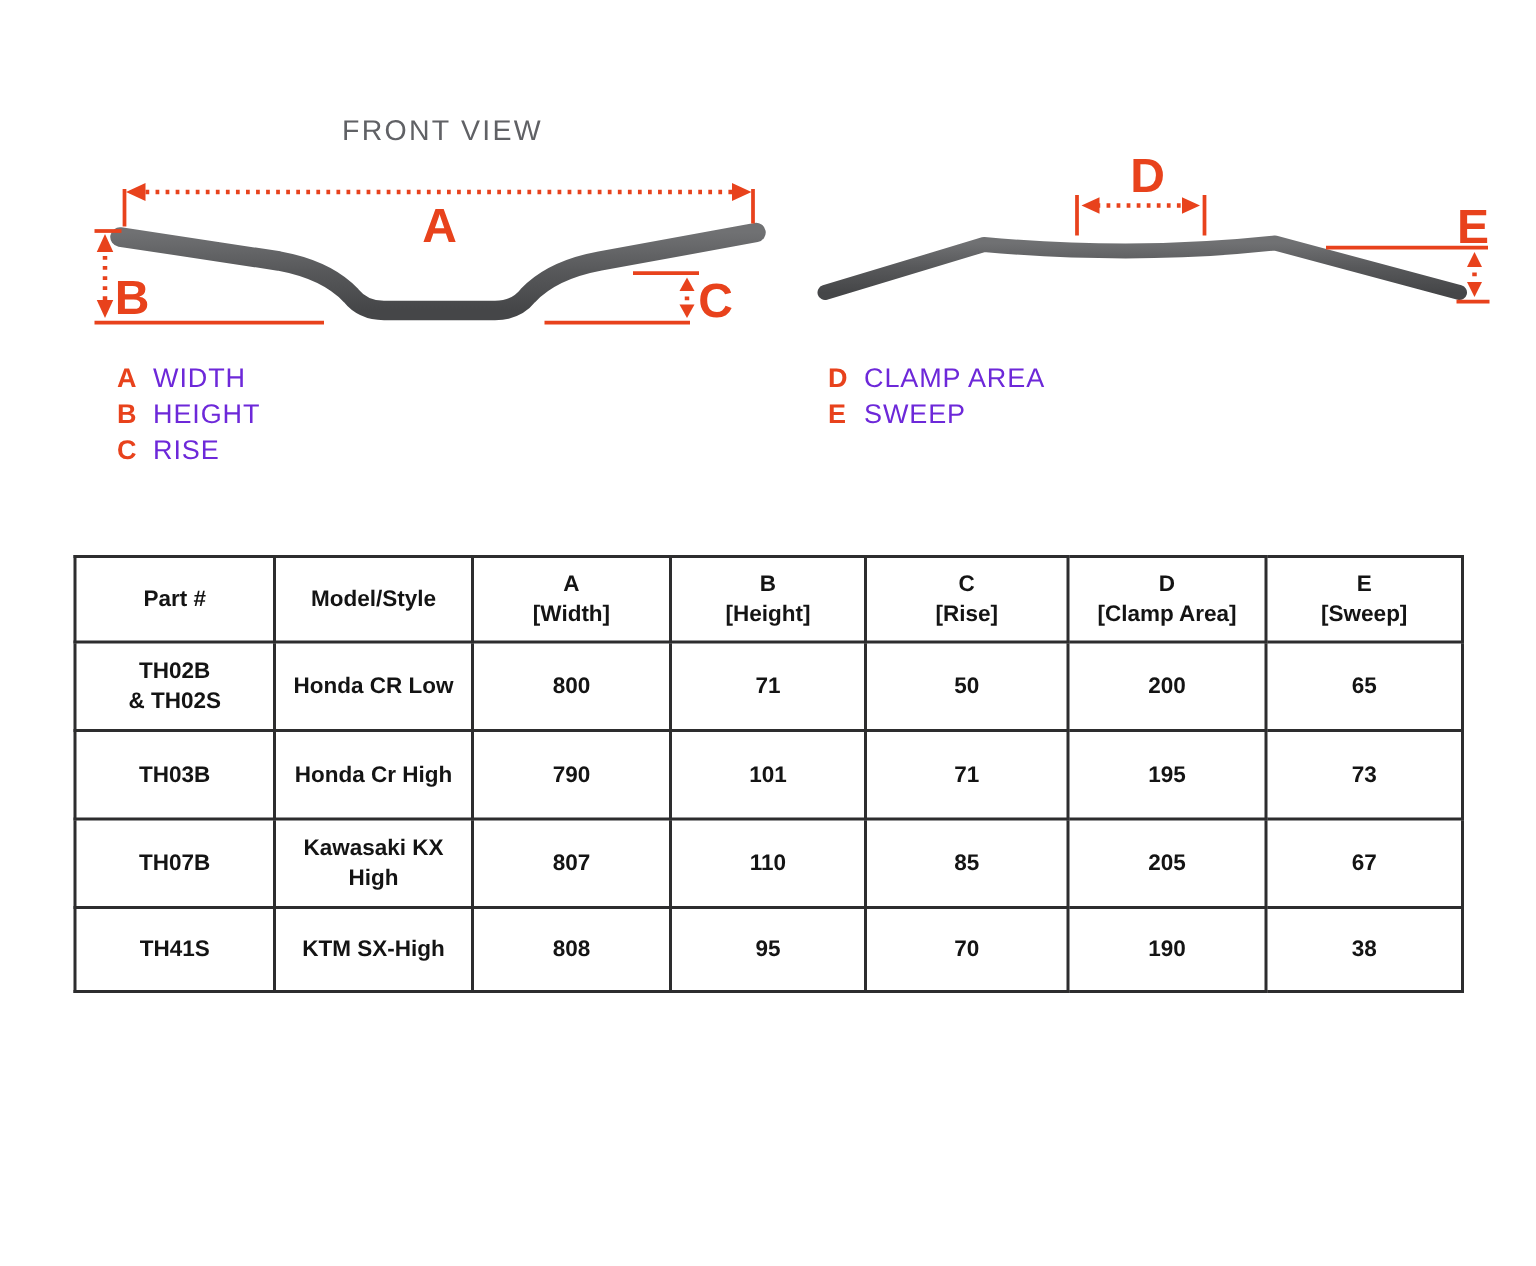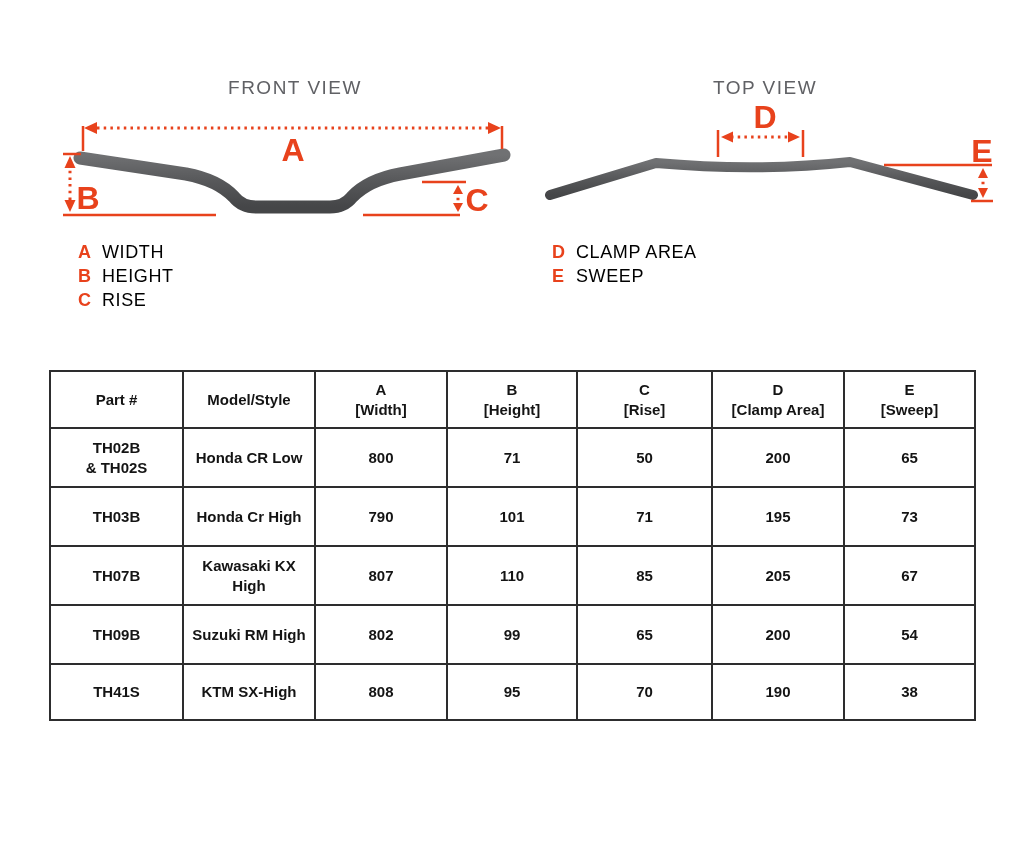--- a/index.html
+++ b/index.html
@@ -24,21 +24,21 @@
   .dim-d{left:743px;top:57px;}
   .dim-e{left:960px;top:91px;}
   .legend{position:absolute;top:196px;}
   .legend-front{left:78px;}
   .legend-top{left:552px;}
   .legend-row{display:flex;align-items:center;height:24px;}
   .legend-key{
     width:24px;font-size:18px;font-weight:700;color:#e8421c;flex:0 0 24px;
   }
   .legend-text{
-    font-size:18px;color:#000000;letter-spacing:0.6px;font-weight:400;
+    font-size:18px;color:#6d28d9;letter-spacing:0.6px;font-weight:400;
   }
   .spec-table{
     position:absolute;left:49px;top:326px;width:925px;
     border-collapse:collapse;table-layout:fixed;
   }
   .spec-table th,.spec-table td{
     border:2px solid #2d2d2e;text-align:center;vertical-align:middle;
     font-weight:700;color:#141414;font-size:15px;line-height:1.3;
     white-space:pre-line;padding:0;
   }
@@ -99,21 +99,20 @@
     <g stroke="#e8421c" fill="#e8421c">
       <line x1="884" y1="121" x2="992" y2="121" stroke-width="2.5"></line>
       <line x1="983" y1="131" x2="983" y2="147" stroke-width="3" stroke-dasharray="2.5 4.2"></line>
       <polygon points="983,124 978,134 988,134" stroke="none"></polygon>
       <polygon points="983,154 978,144 988,144" stroke="none"></polygon>
       <line x1="971" y1="157" x2="993" y2="157" stroke-width="2.5"></line>
     </g>
   </svg>
 
   <div class="view-title title-front">FRONT VIEW</div>
-  <div class="view-title title-top">TOP VIEW</div>
 
   <div class="dim-letter dim-a">A</div>
   <div class="dim-letter dim-b">B</div>
   <div class="dim-letter dim-c">C</div>
   <div class="dim-letter dim-d">D</div>
   <div class="dim-letter dim-e">E</div>
 
   <div class="legend legend-front">
     <div class="legend-row">
       <span class="legend-key">A</span>
@@ -190,29 +189,20 @@
         <td>TH07B</td>
         <td>Kawasaki KX
 High</td>
         <td>807</td>
         <td>110</td>
         <td>85</td>
         <td>205</td>
         <td>67</td>
       </tr>
       <tr>
-        <td>TH09B</td>
-        <td>Suzuki RM High</td>
-        <td>802</td>
-        <td>99</td>
-        <td>65</td>
-        <td>200</td>
-        <td>54</td>
-      </tr>
-      <tr>
         <td>TH41S</td>
         <td>KTM SX-High</td>
         <td>808</td>
         <td>95</td>
         <td>70</td>
         <td>190</td>
         <td>38</td>
       </tr>
     </tbody>
   </table>

